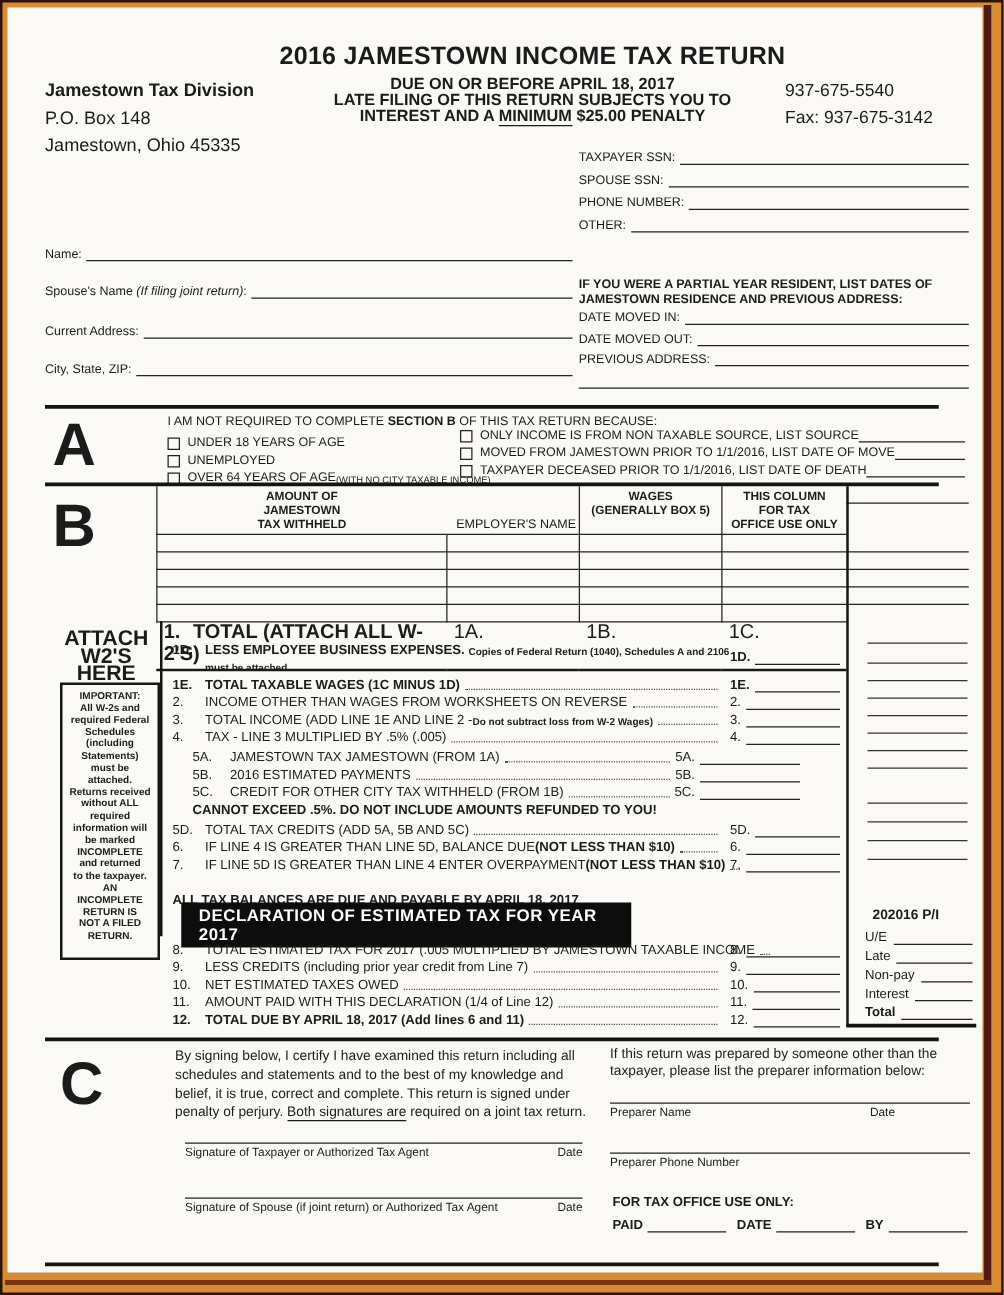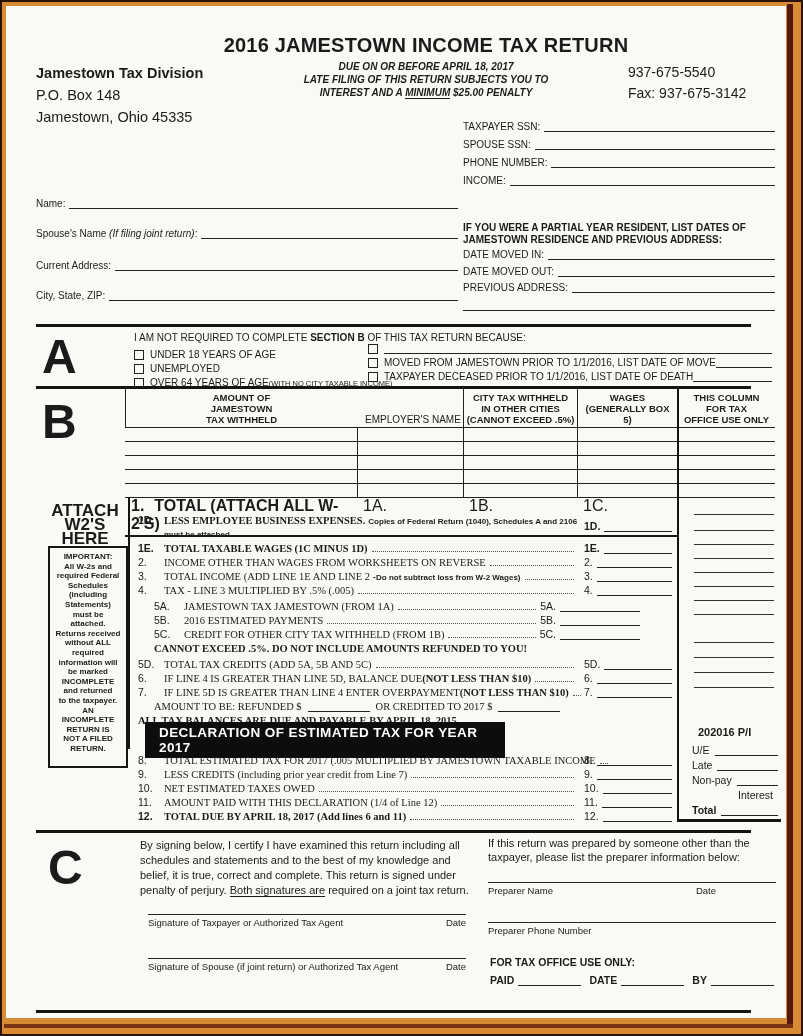--- a/index.html
+++ b/index.html
@@ -29,21 +29,21 @@
   .lrow{position:absolute;display:flex;align-items:flex-end;font-size:10px;}
   .lrow .lab{white-space:nowrap;padding-right:4px;}
   .fill{border-bottom:1.4px solid #222;height:10px;flex:1 1 auto;}
   .fillw{border-bottom:1.4px solid #222;height:10px;display:inline-block;flex:none;}
 
   
   .org{font-size:14.5px;line-height:22px;font-weight:bold;}
   .org .rg{font-weight:normal;}
   .titleblock{text-align:center;}
   .title{font-size:20px;font-weight:bold;letter-spacing:.2px;}
-  .due{font-size:10px;font-weight:bold;line-height:13px;font-style:italic;}
+  .due{font-size:13px;font-weight:bold;line-height:13px;}
   .phones{font-size:14px;line-height:21px;}
 
   
   .secletter{font-size:48px;font-weight:bold;letter-spacing:-1px;}
 
   
   .cbrow{position:absolute;display:flex;align-items:flex-end;font-size:10px;}
   .cb{width:8px;height:8px;border:1.4px solid #222;flex:none;margin-right:6px;display:inline-block;}
   .sm{font-size:7.5px;}
 
@@ -57,21 +57,21 @@
   .totrow .c{border-bottom:2.6px solid #181818;padding:2px 0 2px 6px;}
   .totrow .c5{border-bottom:none;}
 
   
   .attach{font-size:17px;font-weight:bold;text-align:center;line-height:14px;}
   .impbox{border:2px solid #161616;font-size:8px;font-weight:bold;text-align:center;line-height:9.6px;padding:4px 2px;background:#faf9f5;}
 
   
   .bline{position:absolute;display:flex;align-items:flex-end;font-size:10.5px;height:12px;}
   .bline .no{flex:none;width:26px;}
-  .bline .txt{white-space:nowrap;font-family:Liberation Serif, serif;}
+  .bline .txt{white-space:nowrap;}
   .bline .smtxt{white-space:nowrap;font-size:8px;font-weight:bold;padding-left:3px;}
   .dots{flex:1 1 auto;min-width:8px;border-bottom:1.7px dotted #555;margin:0 4px;transform:translateY(-2px);}
   .refitem{position:absolute;left:578px;width:88px;display:flex;align-items:flex-end;font-size:10.5px;height:12px;}
   .refitem .no{flex:none;padding-right:4px;}
 
   .banner{position:absolute;background:#0d0d0d;color:#fff;font-size:13.5px;font-weight:bold;
           padding:3px 0 3px 14px;letter-spacing:.4px;}
   .offrow{position:absolute;display:flex;align-items:flex-end;font-size:10.5px;width:86px;}
   .offrow .lab{white-space:nowrap;padding-right:5px;}
   .ofl{position:absolute;height:2px;border-bottom:1.4px solid #333;width:80px;left:688px;}
@@ -121,21 +121,21 @@
     </div>
   <div class="lrow" style="left:457px;top:133px;width:312px;">
       <span class="lab">SPOUSE SSN:</span>
       <span class="fill"></span>
     </div>
   <div class="lrow" style="left:457px;top:151px;width:312px;">
       <span class="lab">PHONE NUMBER:</span>
       <span class="fill"></span>
     </div>
   <div class="lrow" style="left:457px;top:169px;width:312px;">
-      <span class="lab">INCOME:</span>
+      <span class="lab">OTHER:</span>
       <span class="fill"></span>
     </div>
 
   <div class="lrow" style="left:30px;top:192px;width:422px;">
       <span class="lab">Name:</span>
       <span class="fill"></span>
     </div>
   <div class="lrow" style="left:30px;top:222px;width:422px;">
       <span class="lab"><span>Spouse's Name </span><span class="i">(If filing joint return)</span><span>:</span></span>
       <span class="fill"></span>
@@ -183,20 +183,21 @@
       <span>UNEMPLOYED</span>
     </div>
   <div class="cbrow" style="left:128px;top:371px;">
       <span class="cb"></span>
       <span>OVER 64 YEARS OF AGE </span>
       <span class="sm">(WITH NO CITY TAXABLE INCOME)</span>
     </div>
 
   <div class="cbrow" style="left:362px;top:337px;width:404px;">
       <span class="cb"></span>
+      <span class="nw">ONLY INCOME IS FROM NON TAXABLE SOURCE, LIST SOURCE</span>
       <span class="fill"></span>
     </div>
   <div class="cbrow" style="left:362px;top:351px;width:404px;">
       <span class="cb"></span>
       <span class="nw">MOVED FROM JAMESTOWN PRIOR TO 1/1/2016, LIST DATE OF MOVE</span>
       <span class="fill"></span>
     </div>
   <div class="cbrow" style="left:362px;top:365px;width:404px;">
       <span class="cb"></span>
       <span class="nw">TAXPAYER DECEASED PRIOR TO 1/1/2016, LIST DATE OF DEATH</span>
@@ -205,23 +206,20 @@
 
   <div class="rule" style="left:30px;top:380px;width:715px;"></div>
 
   <div class="abs secletter" style="left:36px;top:388px;">B</div>
 
   <div class="w2table" style="left:119px;top:383px;width:650px;">
     <div class="th vb pre">AMOUNT OF
 JAMESTOWN
 TAX WITHHELD</div>
     <div class="th first">EMPLOYER'S NAME</div>
-    <div class="th vb pre">CITY TAX WITHHELD
-IN OTHER CITIES
-(CANNOT EXCEED  .5%)</div>
     <div class="th vb pre">WAGES
 (GENERALLY BOX 5)</div>
     <div class="th vb pre">THIS COLUMN
 FOR TAX
 OFFICE USE ONLY</div>
 
     <div class="td"></div>
       <div class="td vb"></div>
       <div class="td vb"></div>
       <div class="td vb"></div>
@@ -402,29 +400,23 @@
       <span class="no">7.</span>
       <span class="txt">IF LINE 5D IS GREATER THAN LINE 4 ENTER OVERPAYMENT </span>
       <span class="txt b">(NOT LESS THAN $10)</span>
       <span class="dots"></span>
     </div>
   <div class="refitem" style="top:680px;">
       <span class="no">7.</span>
       <span class="fill"></span>
     </div>
 
-  <div class="bline" style="left:148px;top:694px;width:400px;">
-      <span class="txt">AMOUNT TO BE: REFUNDED $</span>
-      <span class="fillw" style="width:62px;margin:0 6px;"></span>
-      <span class="txt">OR CREDITED TO 2017 $</span>
-      <span class="fillw" style="width:62px;margin-left:6px;"></span>
-    </div>
 
   <div class="bline b" style="left:132px;top:708px;width:440px;">
-      <span class="txt">ALL TAX BALANCES ARE DUE AND PAYABLE BY APRIL 18, 2015</span>
+      <span class="txt">ALL TAX BALANCES ARE DUE AND PAYABLE BY APRIL 18, 2017</span>
     </div>
 
   <div class="banner" style="left:139px;top:716px;width:346px;">DECLARATION OF ESTIMATED TAX FOR YEAR 2017</div>
   <div class="abs b" style="left:692px;top:720px;font-size:11px;">202016 P/I</div>
 
   <div class="bline" style="left:132px;top:748px;width:440px;">
       <span class="no">8.</span>
       <span class="txt">TOTAL ESTIMATED TAX FOR 2017 (.005 MULTIPLIED BY JAMESTOWN TAXABLE INCOME</span>
       <span class="dots"></span>
     </div>
@@ -478,21 +470,21 @@
       <span class="fill"></span>
     </div>
   <div class="offrow" style="left:686px;top:753px;">
       <span class="lab">Late</span>
       <span class="fill"></span>
     </div>
   <div class="offrow" style="left:686px;top:768px;align-items:center;">
       <span class="lab">Non-pay</span>
       <span class="fill"></span>
     </div>
-  <div class="offrow" style="left:686px;top:783px;flex-direction:column;">
+  <div class="offrow" style="left:686px;top:783px;">
       <span class="lab">Interest</span>
       <span class="fill"></span>
     </div>
   <div class="offrow" style="left:686px;top:798px;">
       <span class="lab b">Total</span>
       <span class="fill"></span>
     </div>
 
   <div class="rule" style="left:30px;top:824px;width:715px;"></div>
 

